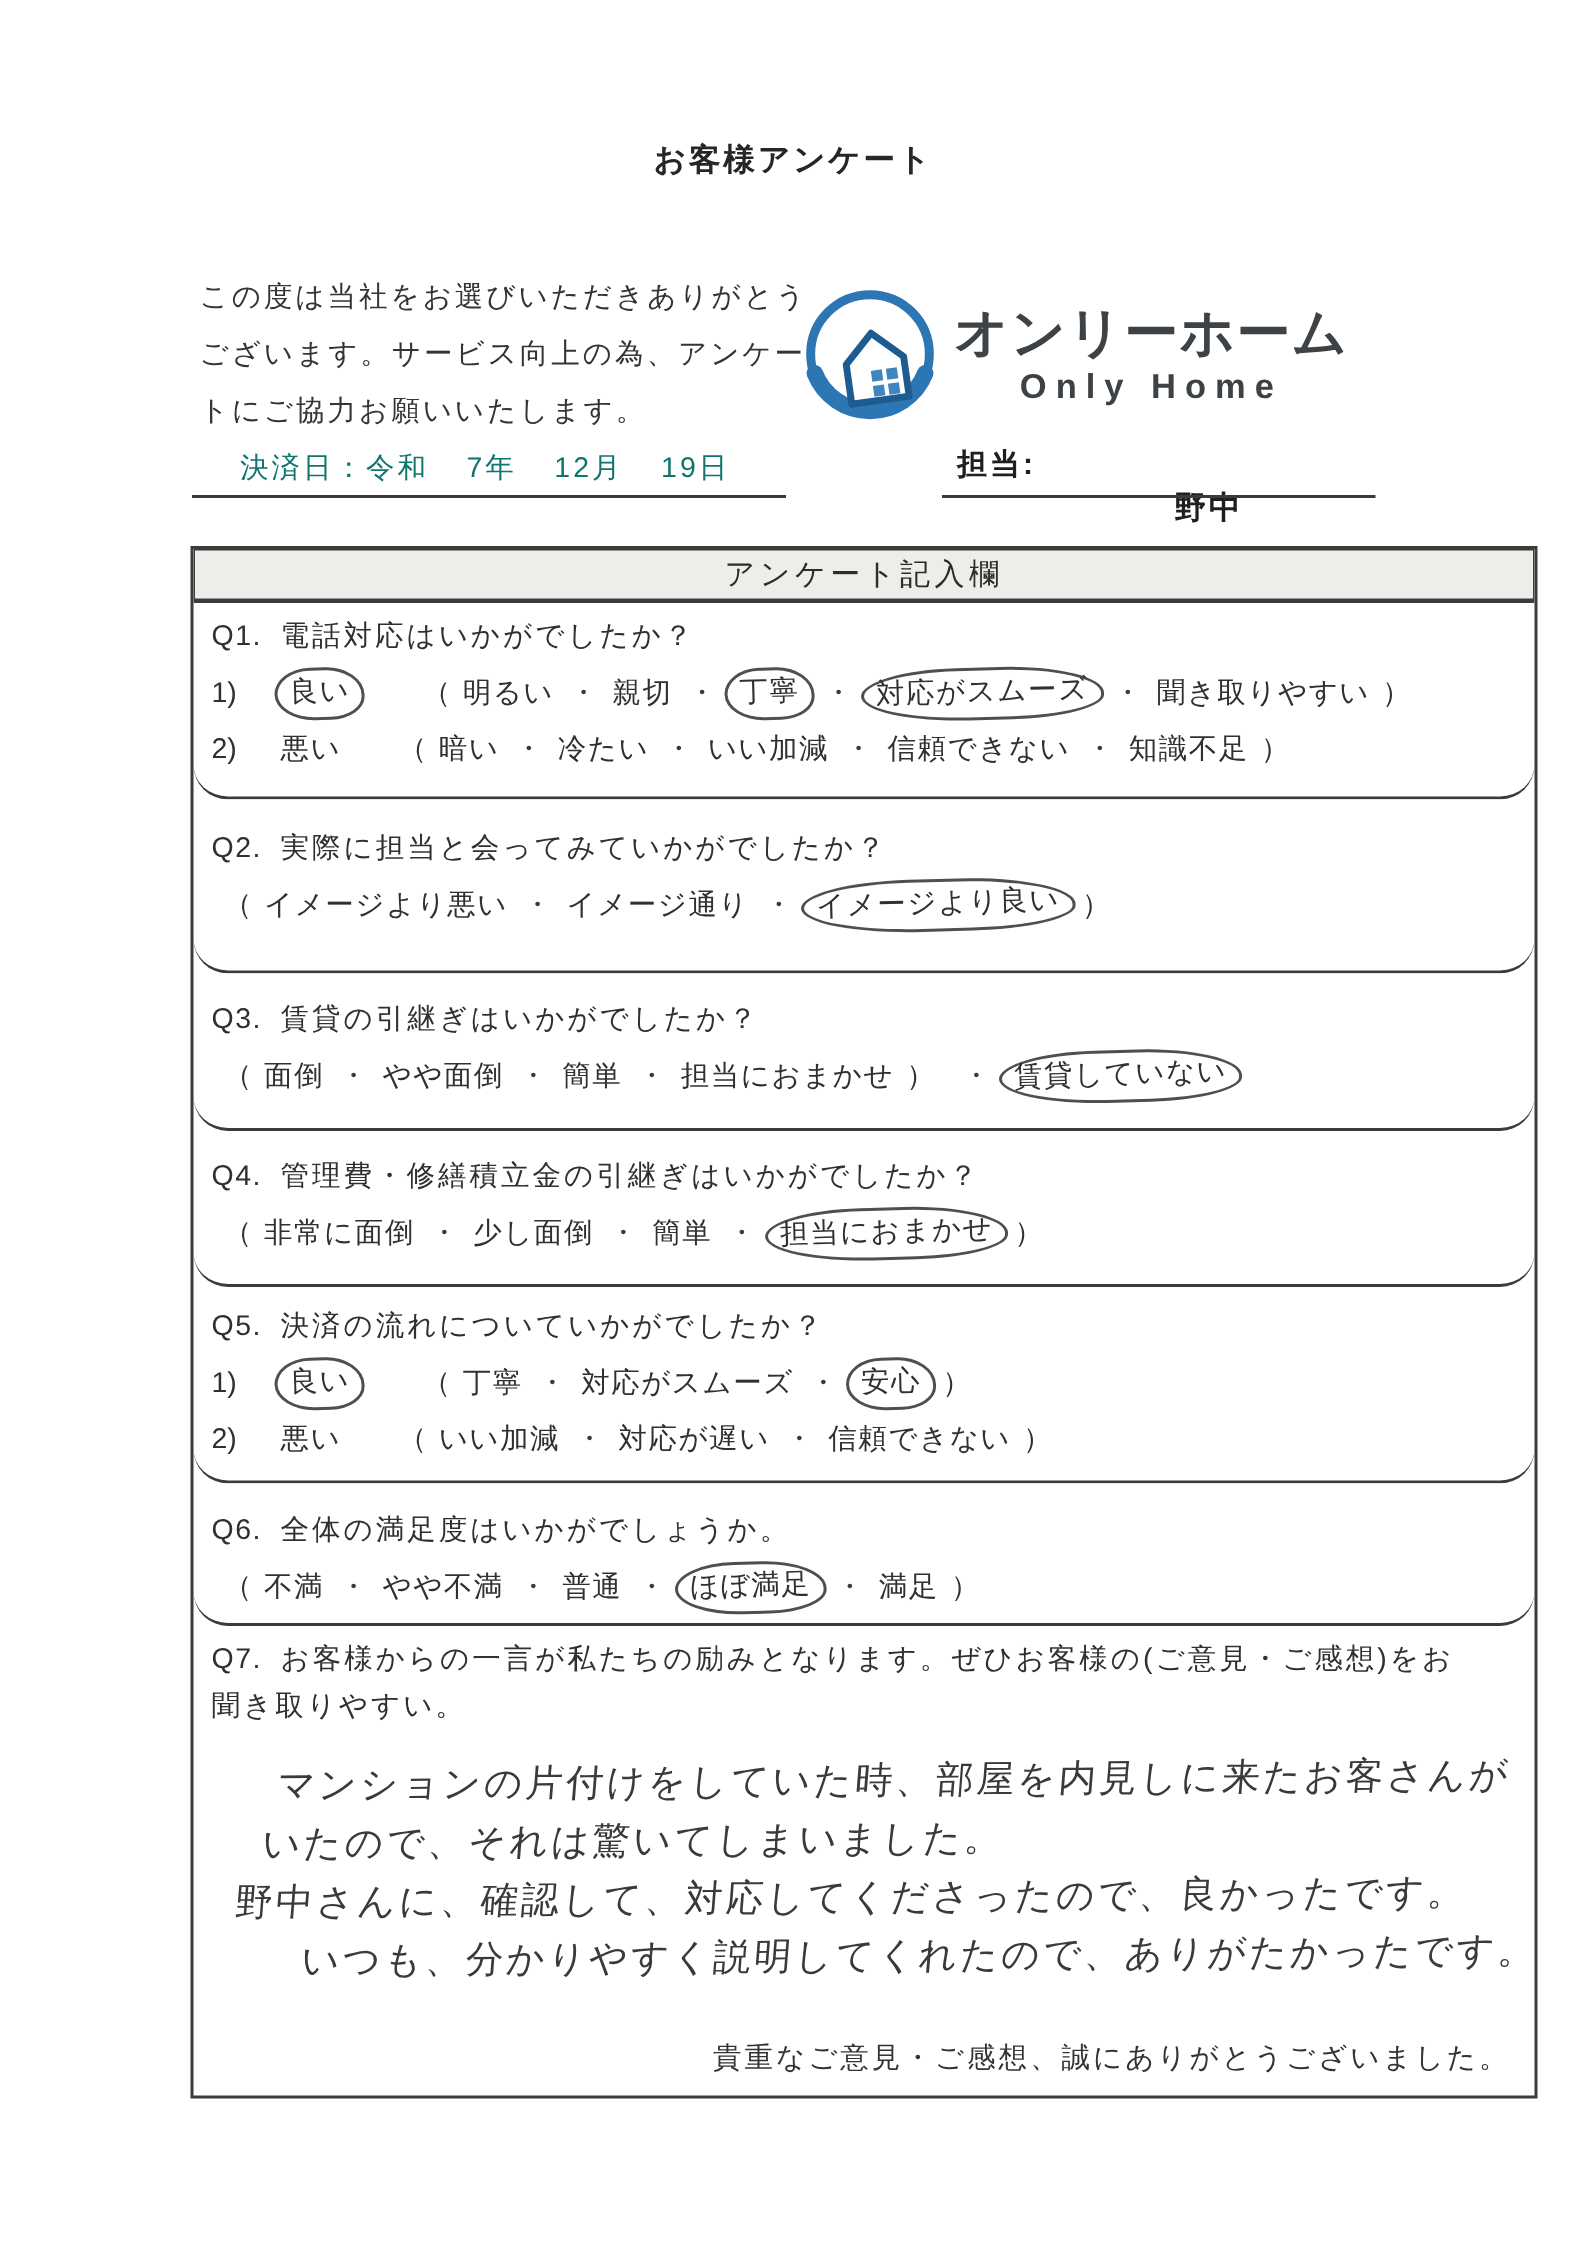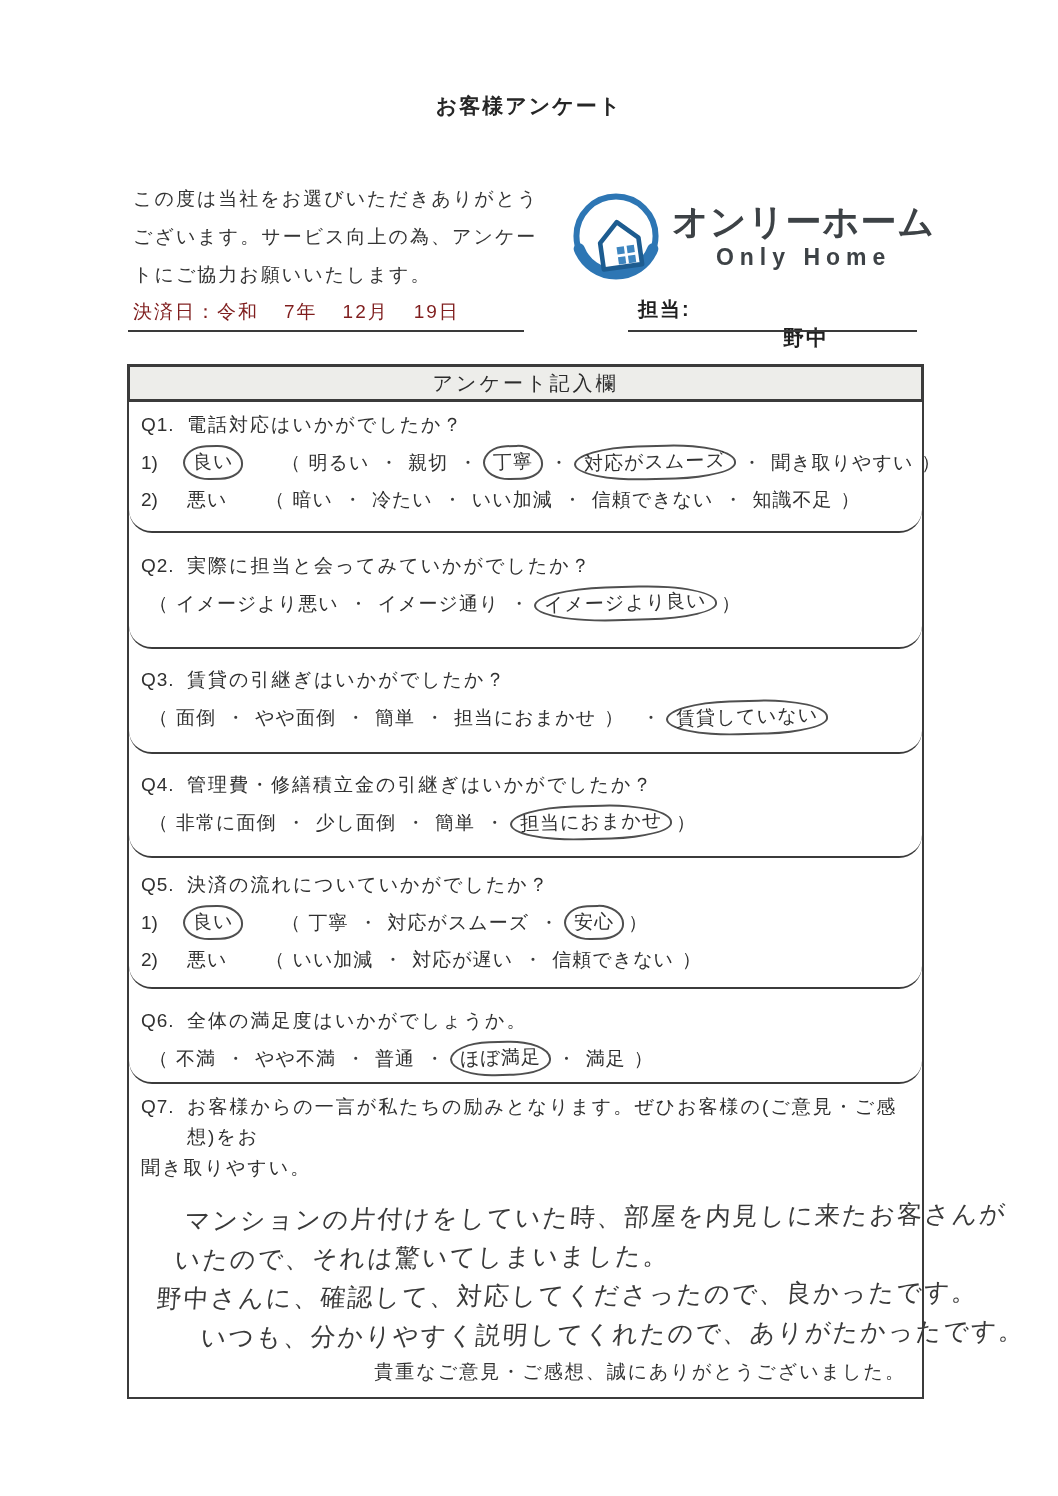--- a/index.html
+++ b/index.html
@@ -6,35 +6,35 @@
   .page{
     position:relative;width:1058px;height:1496px;margin:0 auto;
     background:#ffffff;color:#2e2e2e;overflow:hidden;
     font-family:"Liberation Sans","DejaVu Sans",sans-serif;
   }
   
   .title{position:absolute;top:92px;left:0;width:100%;text-align:center;
          font-size:21px;font-weight:bold;letter-spacing:2px;color:#262626;}
   .intro{position:absolute;left:133px;top:180px;width:410px;
          font-size:19px;line-height:38px;letter-spacing:2px;color:#343434;}
-  .logo{position:absolute;left:570px;top:190px;display:flex;align-items:center;}
+  .logo{position:absolute;left:534px;top:190px;display:flex;align-items:center;}
   .logo-mark{width:92px;height:92px;}
   .logo-text{margin-left:10px;}
   .brand-jp{font-size:36px;font-weight:bold;line-height:40px;letter-spacing:1px;}
   .brand-en{font-size:23px;font-weight:bold;letter-spacing:6px;text-align:center;margin-top:2px;}
   
-  .settle{position:absolute;left:133px;top:299px;font-size:19px;letter-spacing:2px;color:#7f1d1d;}
+  .settle{position:absolute;left:160px;top:299px;font-size:19px;letter-spacing:2px;color:#0f766e;}
   .settle .gap{margin-left:25px;}
   .rule{position:absolute;height:0;border-top:2.5px solid #3a3a3a;}
   .settle-rule{left:128px;top:330px;width:396px;}
   .staff{position:absolute;left:638px;top:296px;font-size:20px;font-weight:bold;color:#1f1f1f;letter-spacing:2px;}
   .staff-name{position:absolute;left:783px;top:296px;font-size:21px;font-weight:bold;color:#1f1f1f;letter-spacing:2px;margin-top:28px;}
   .staff-rule{left:628px;top:330px;width:289px;}
   
-  .table{position:absolute;left:127px;top:364px;width:797px;height:1035px;
+  .table{position:absolute;left:127px;top:364px;width:898px;height:1035px;
          border:2px solid #3b3b3b;box-sizing:border-box;}
   .thead{height:36px;box-sizing:border-box;background:#ededea;
          border:1px solid #3b3b3b;border-bottom:3px solid #3b3b3b;
          text-align:center;font-size:20px;letter-spacing:3px;color:#2c2c2c;
          line-height:32px;}
   .q{box-sizing:border-box;border-bottom:2px solid #3b3b3b;padding:8px 10px 0 12px;position:relative;border-radius:23px;}
   .q:last-child{border-bottom:none;}
   .q1{height:131px;}
   .q2{height:116px;padding-top:18px;}
   .q3{height:105px;padding-top:16px;}

